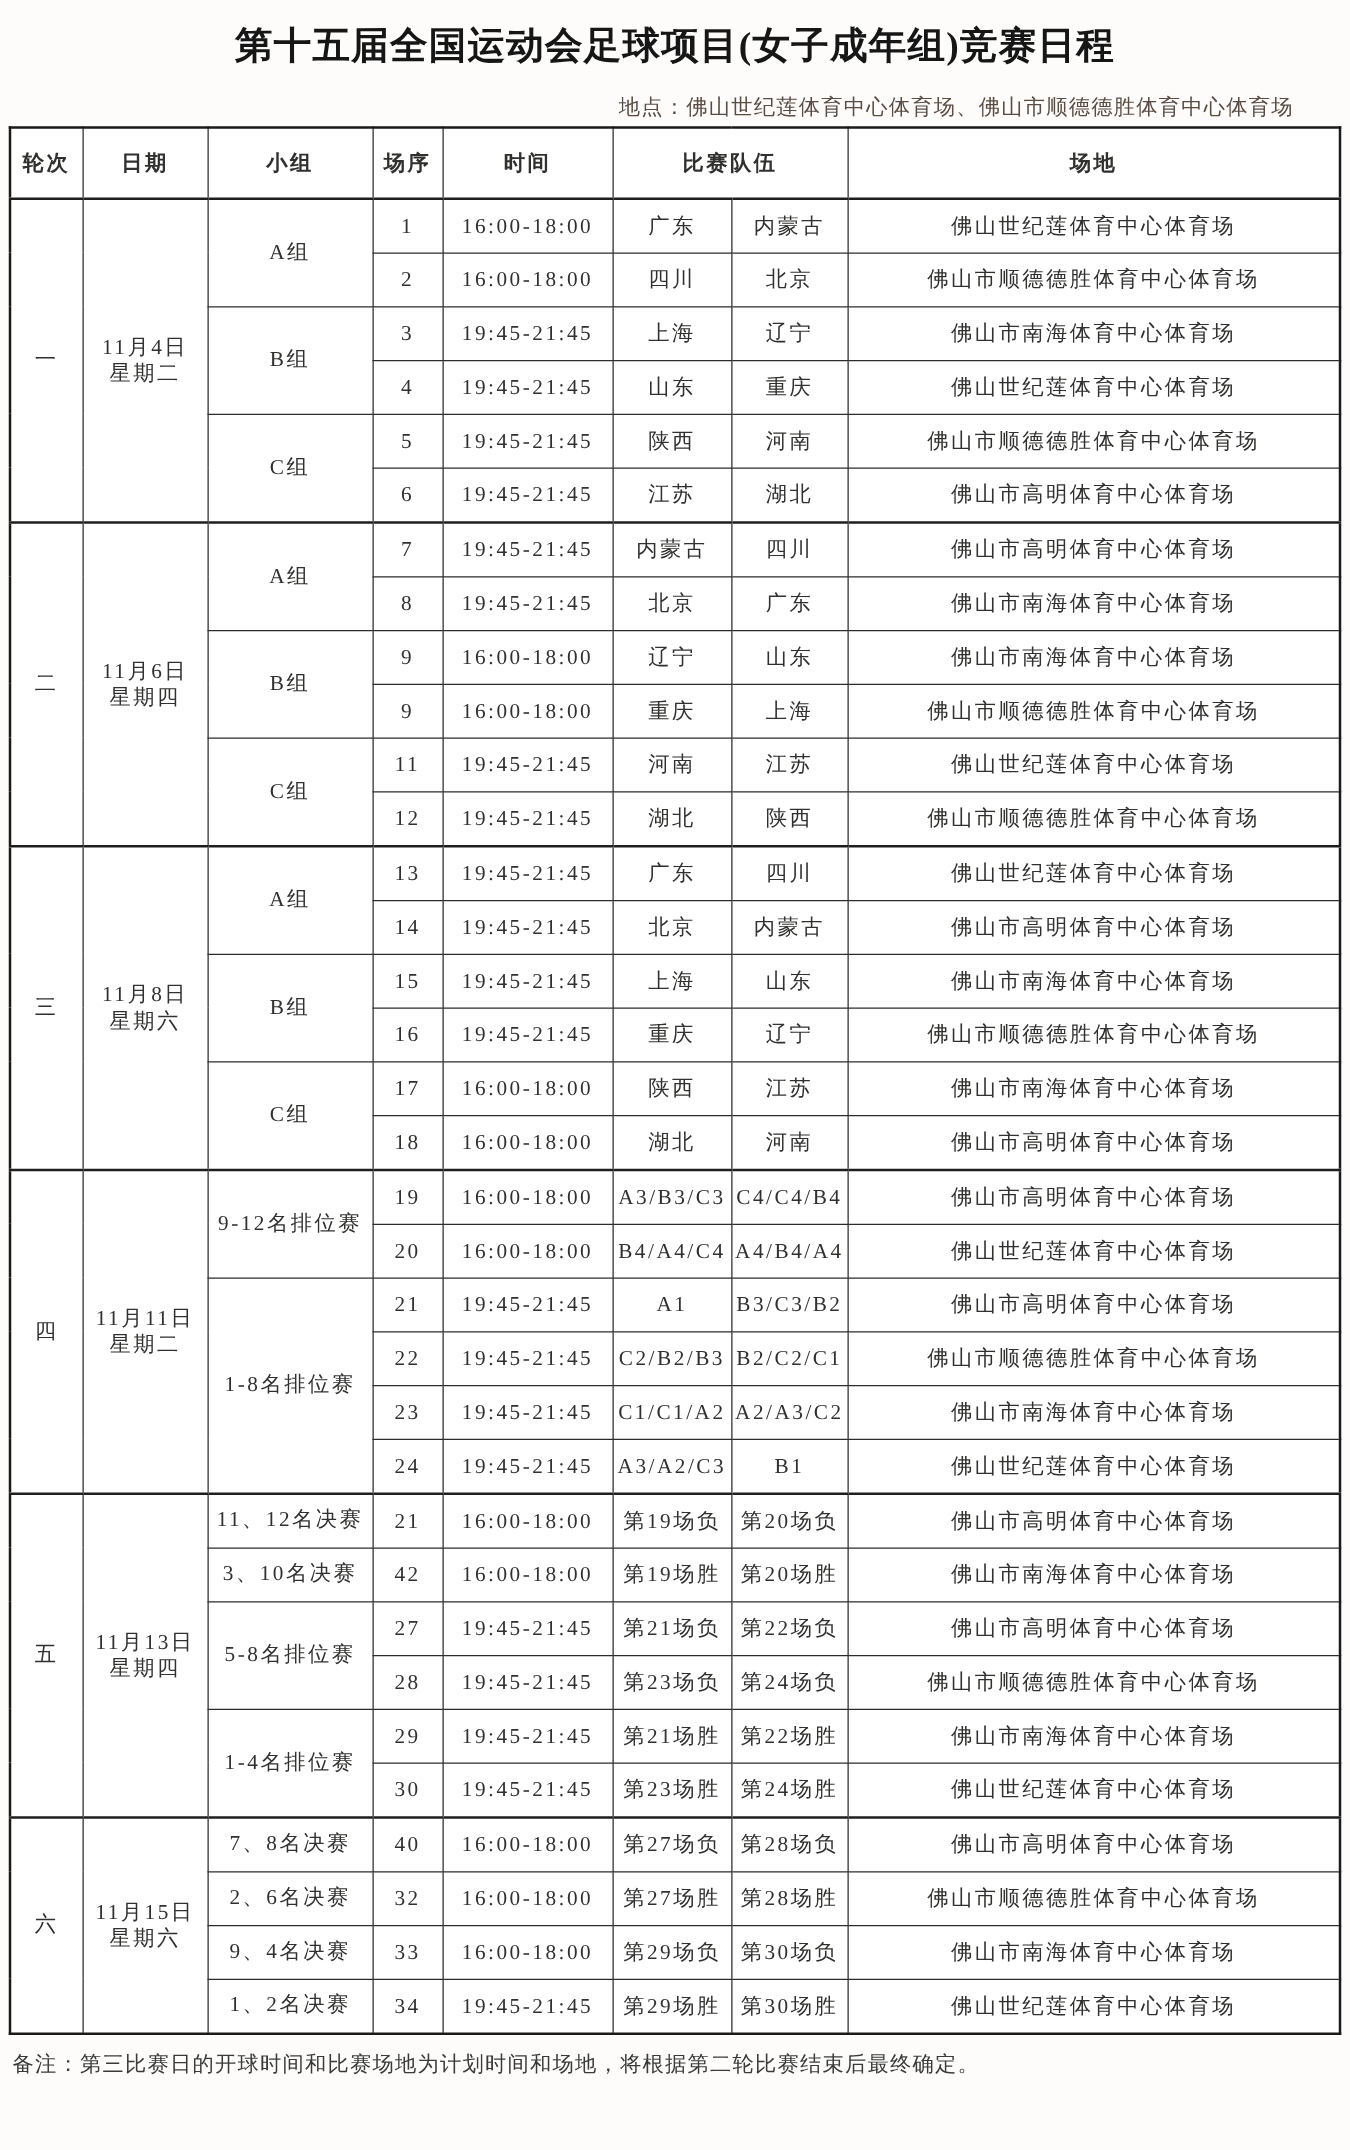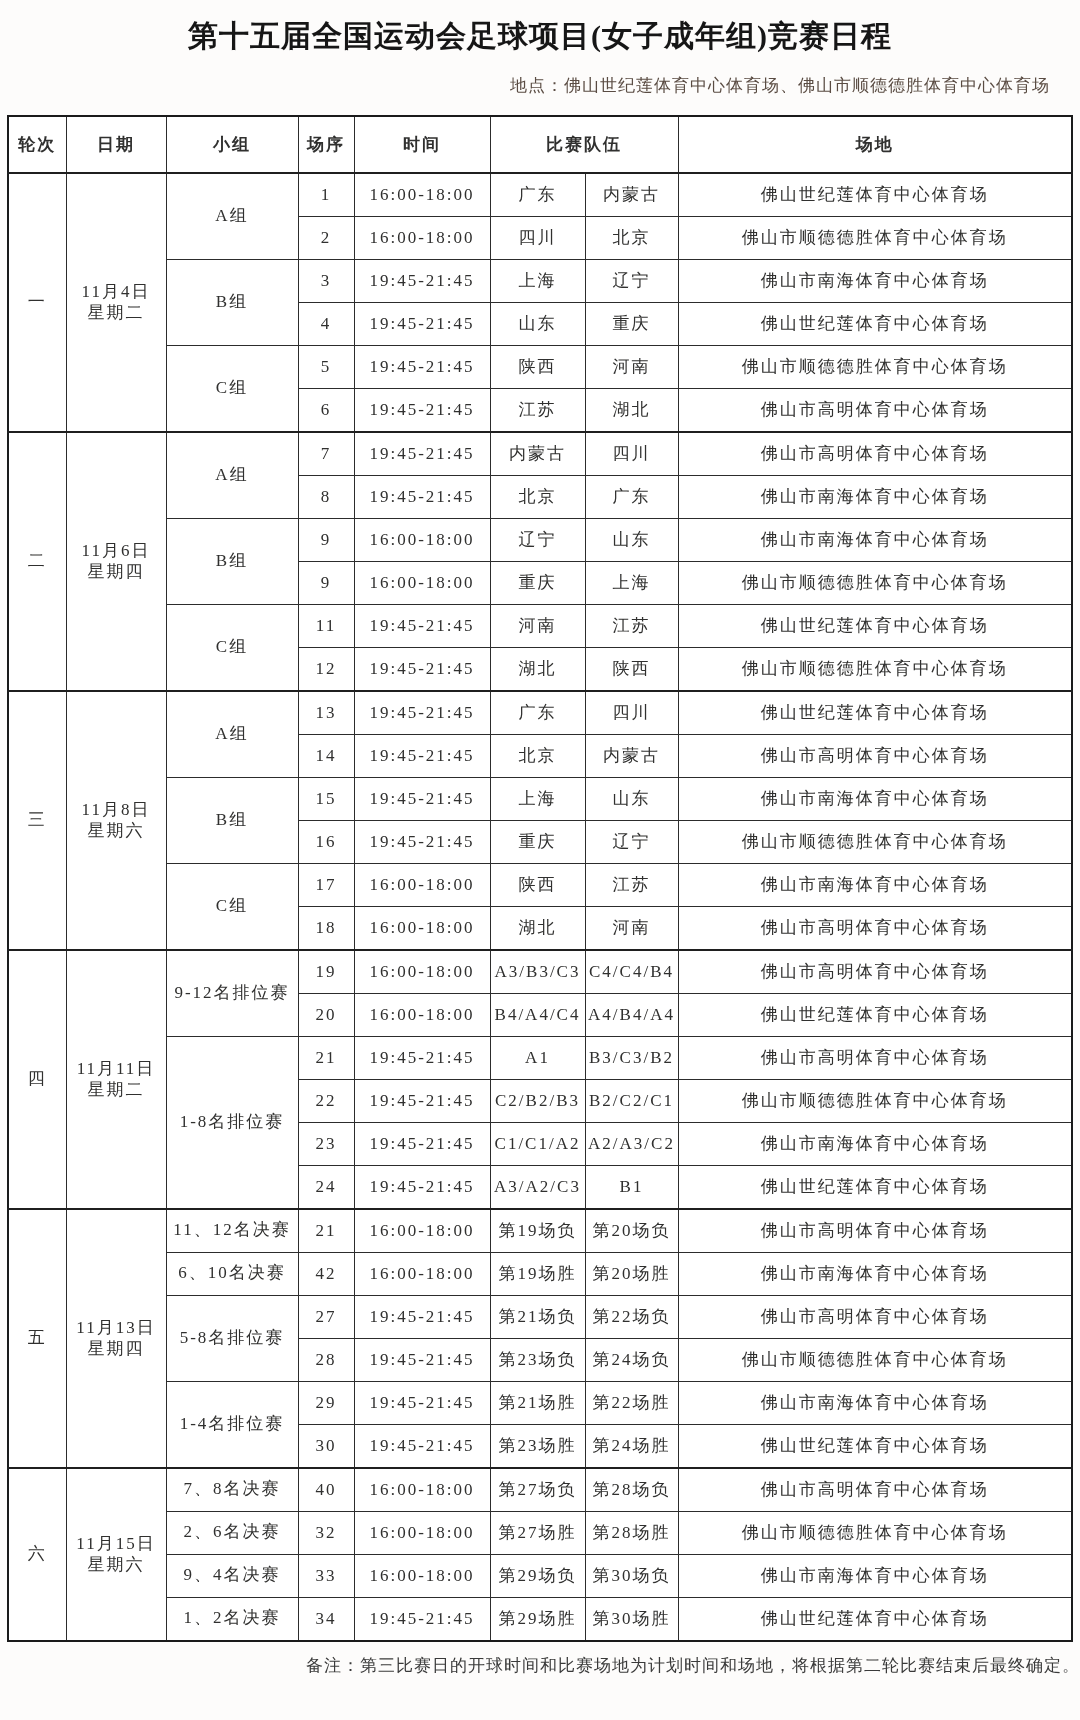--- a/index.html
+++ b/index.html
@@ -11,29 +11,29 @@
     overflow:hidden;
   }
   .page{width:1080px;height:1720px;position:relative;}
   .title{
     margin:0;padding-top:16px;
     text-align:center;
     font-size:30px;font-weight:bold;color:#161616;
     letter-spacing:1px;
   }
   .location{
-    margin-top:16px;padding-right:30px;
+    margin-top:16px;padding-right:45px;
     text-align:right;
     font-size:17px;line-height:1.5;
     color:#5a4c43;
     letter-spacing:1px;
   }
   table.schedule{
     width:1064px;
-    margin:16px auto 0 auto;
+    margin:2px auto 0 auto;
     border-collapse:collapse;
     table-layout:fixed;
     background:#fff;
   }
   table.schedule th, table.schedule td{
     border:1px solid #2c2c2c;
     text-align:center;vertical-align:middle;
     padding:0 2px;
     font-size:17px;
     letter-spacing:2px;
@@ -50,21 +50,21 @@
   td.c-roundcell{font-size:18px;color:#3a3a3a;}
   td.c-num{font-size:19px;letter-spacing:0;}
   td.c-time{font-size:18px;letter-spacing:1px;white-space:nowrap;}
   td.c-team{font-size:17px;letter-spacing:1px;}
   td.c-venue{font-size:17px;letter-spacing:3px;}
   td.c-group{font-size:17px;letter-spacing:1px;line-height:1.3;}
   .note{
     margin:12px 0 0 10px;
     font-size:17px;color:#3a3a3a;
     letter-spacing:1px;
-    text-align:right;
+    text-align:left;
   }
 </style>
 </head>
 <body>
 
 <div class="page">
 
   <h1 class="title">第十五届全国运动会足球项目(女子成年组)竞赛日程</h1>
 
   <div class="location">
@@ -300,21 +300,21 @@
             <div>星期四</div>
           </td>
           <td class="c-group">11、12名决赛</td>
           <td class="c-num">21</td>
           <td class="c-time">16:00-18:00</td>
           <td class="c-team">第19场负</td>
           <td class="c-team">第20场负</td>
           <td class="c-venue">佛山市高明体育中心体育场</td>
         </tr>
         <tr>
-          <td class="c-group">6、10名决赛</td>
+          <td class="c-group">3、10名决赛</td>
           <td class="c-num">42</td>
           <td class="c-time">16:00-18:00</td>
           <td class="c-team">第19场胜</td>
           <td class="c-team">第20场胜</td>
           <td class="c-venue">佛山市南海体育中心体育场</td>
         </tr>
         <tr>
           <td class="c-group" rowspan="2">5-8名排位赛</td>
           <td class="c-num">27</td>
           <td class="c-time">19:45-21:45</td>

